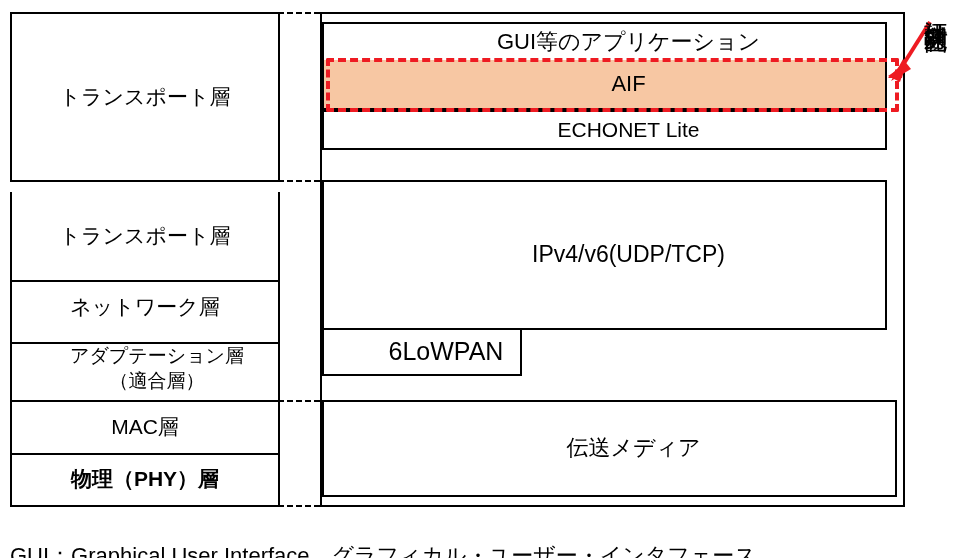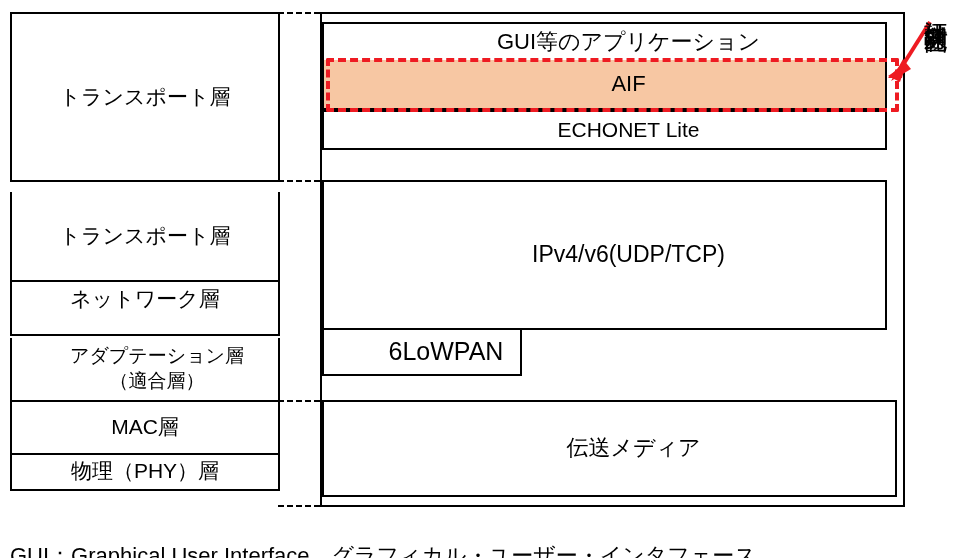--- a/index.html
+++ b/index.html
@@ -29,24 +29,24 @@
     text-align: center;
     line-height: 1.3;
   }
   
   .left {
     border: 2px solid #000;
     width: 270px;
   }
   .left-app    { top: 0;    height: 170px; }
   .left-trans  { top: 180px; height: 90px; border-top: 0; }
-  .left-net    { top: 252px; height: 72px; border-top: 0; }
+  .left-net    { top: 260px; height: 72px; border-top: 0; }
   .left-adapt  { top: 326px; height: 64px; border-top: 0; font-size: 19px; padding-left: 24px; }
   .left-mac    { top: 388px; height: 55px; border-top: 0; }
-  .left-phy    { top: 441px; height: 38px; border-top: 0; }
+  .left-phy    { top: 441px; height: 54px; border-top: 0; font-weight: bold; }
 
   
   .dash {
     position: absolute;
     border-top: 2px dashed #000;
     height: 0;
     left: 268px;
     width: 42px;
   }
   .dash-0 { top: 0; }

